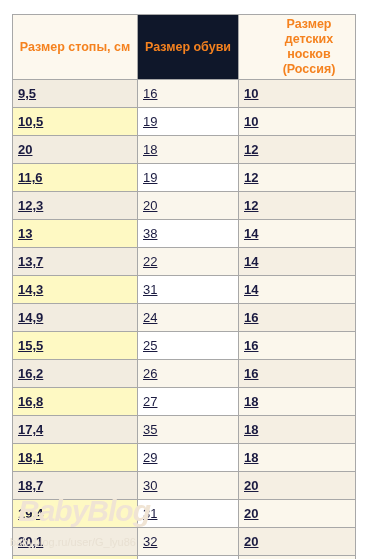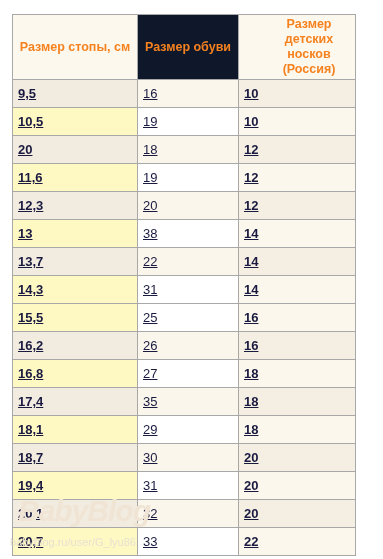--- a/index.html
+++ b/index.html
@@ -151,20 +151,25 @@
         <tr class="band-dark">
           <td class="col-foot">13,7</td>
           <td class="col-shoe">22</td>
           <td class="col-sock">14</td>
         </tr>
         <tr class="band-light">
           <td class="col-foot">14,3</td>
           <td class="col-shoe">31</td>
           <td class="col-sock">14</td>
         </tr>
+        <tr class="band-dark">
+          <td class="col-foot">14,9</td>
+          <td class="col-shoe">24</td>
+          <td class="col-sock">16</td>
+        </tr>
         <tr class="band-light">
           <td class="col-foot">15,5</td>
           <td class="col-shoe">25</td>
           <td class="col-sock">16</td>
         </tr>
         <tr class="band-dark">
           <td class="col-foot">16,2</td>
           <td class="col-shoe">26</td>
           <td class="col-sock">16</td>
         </tr>

